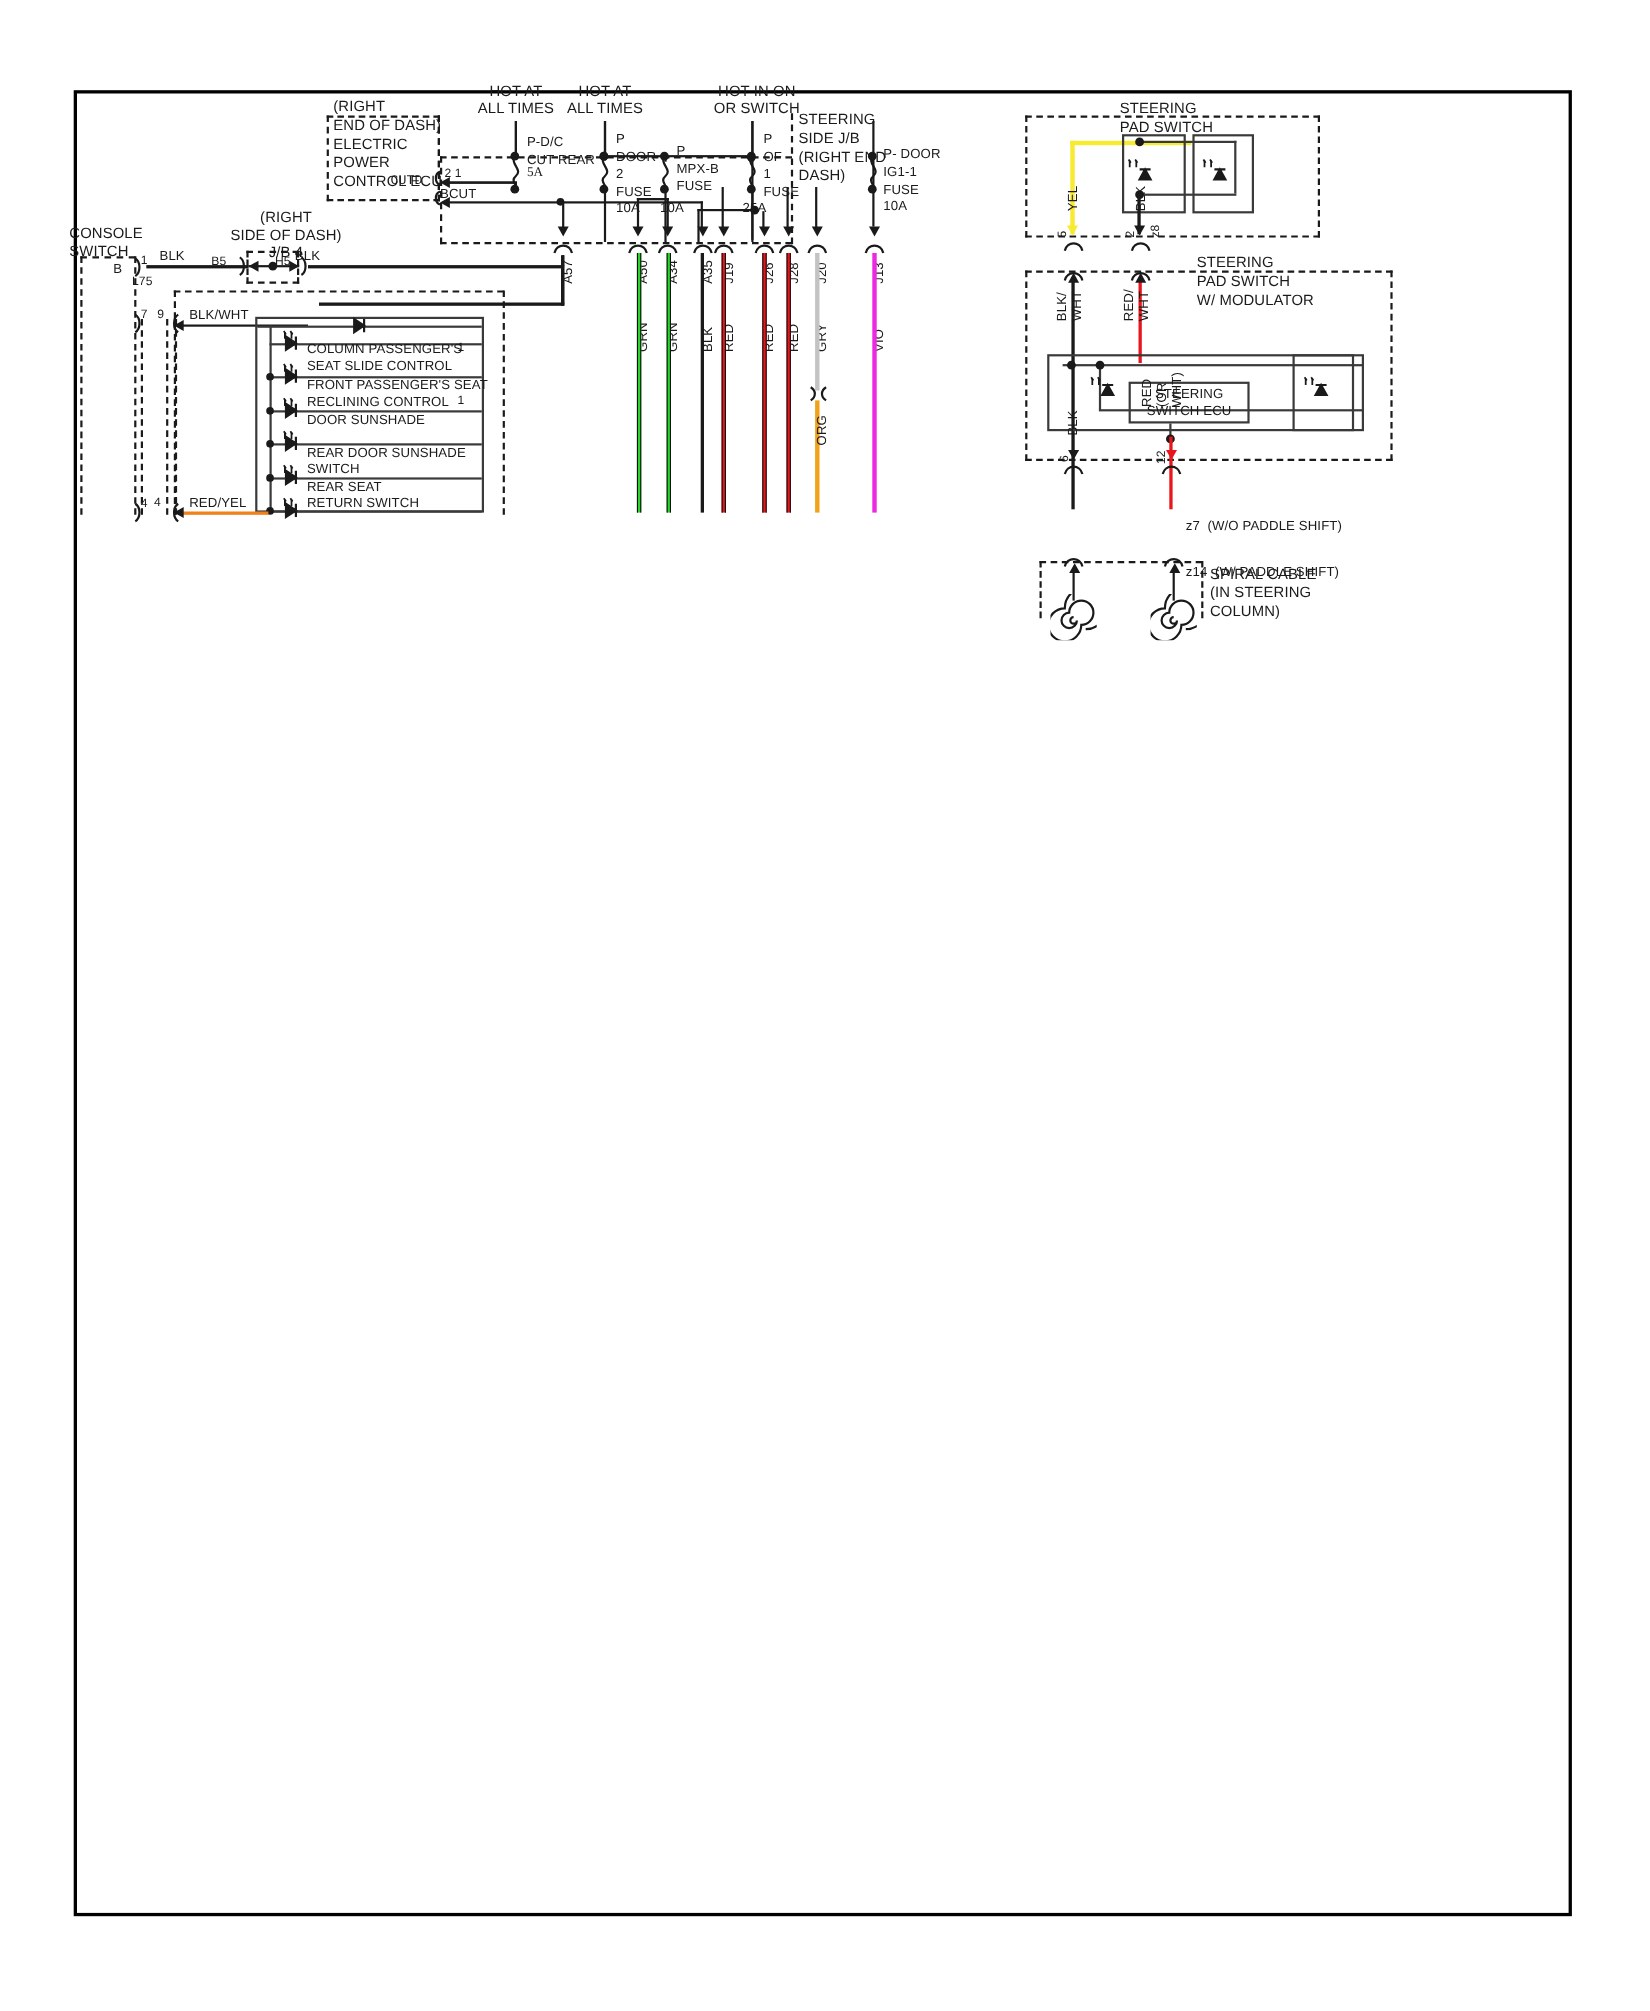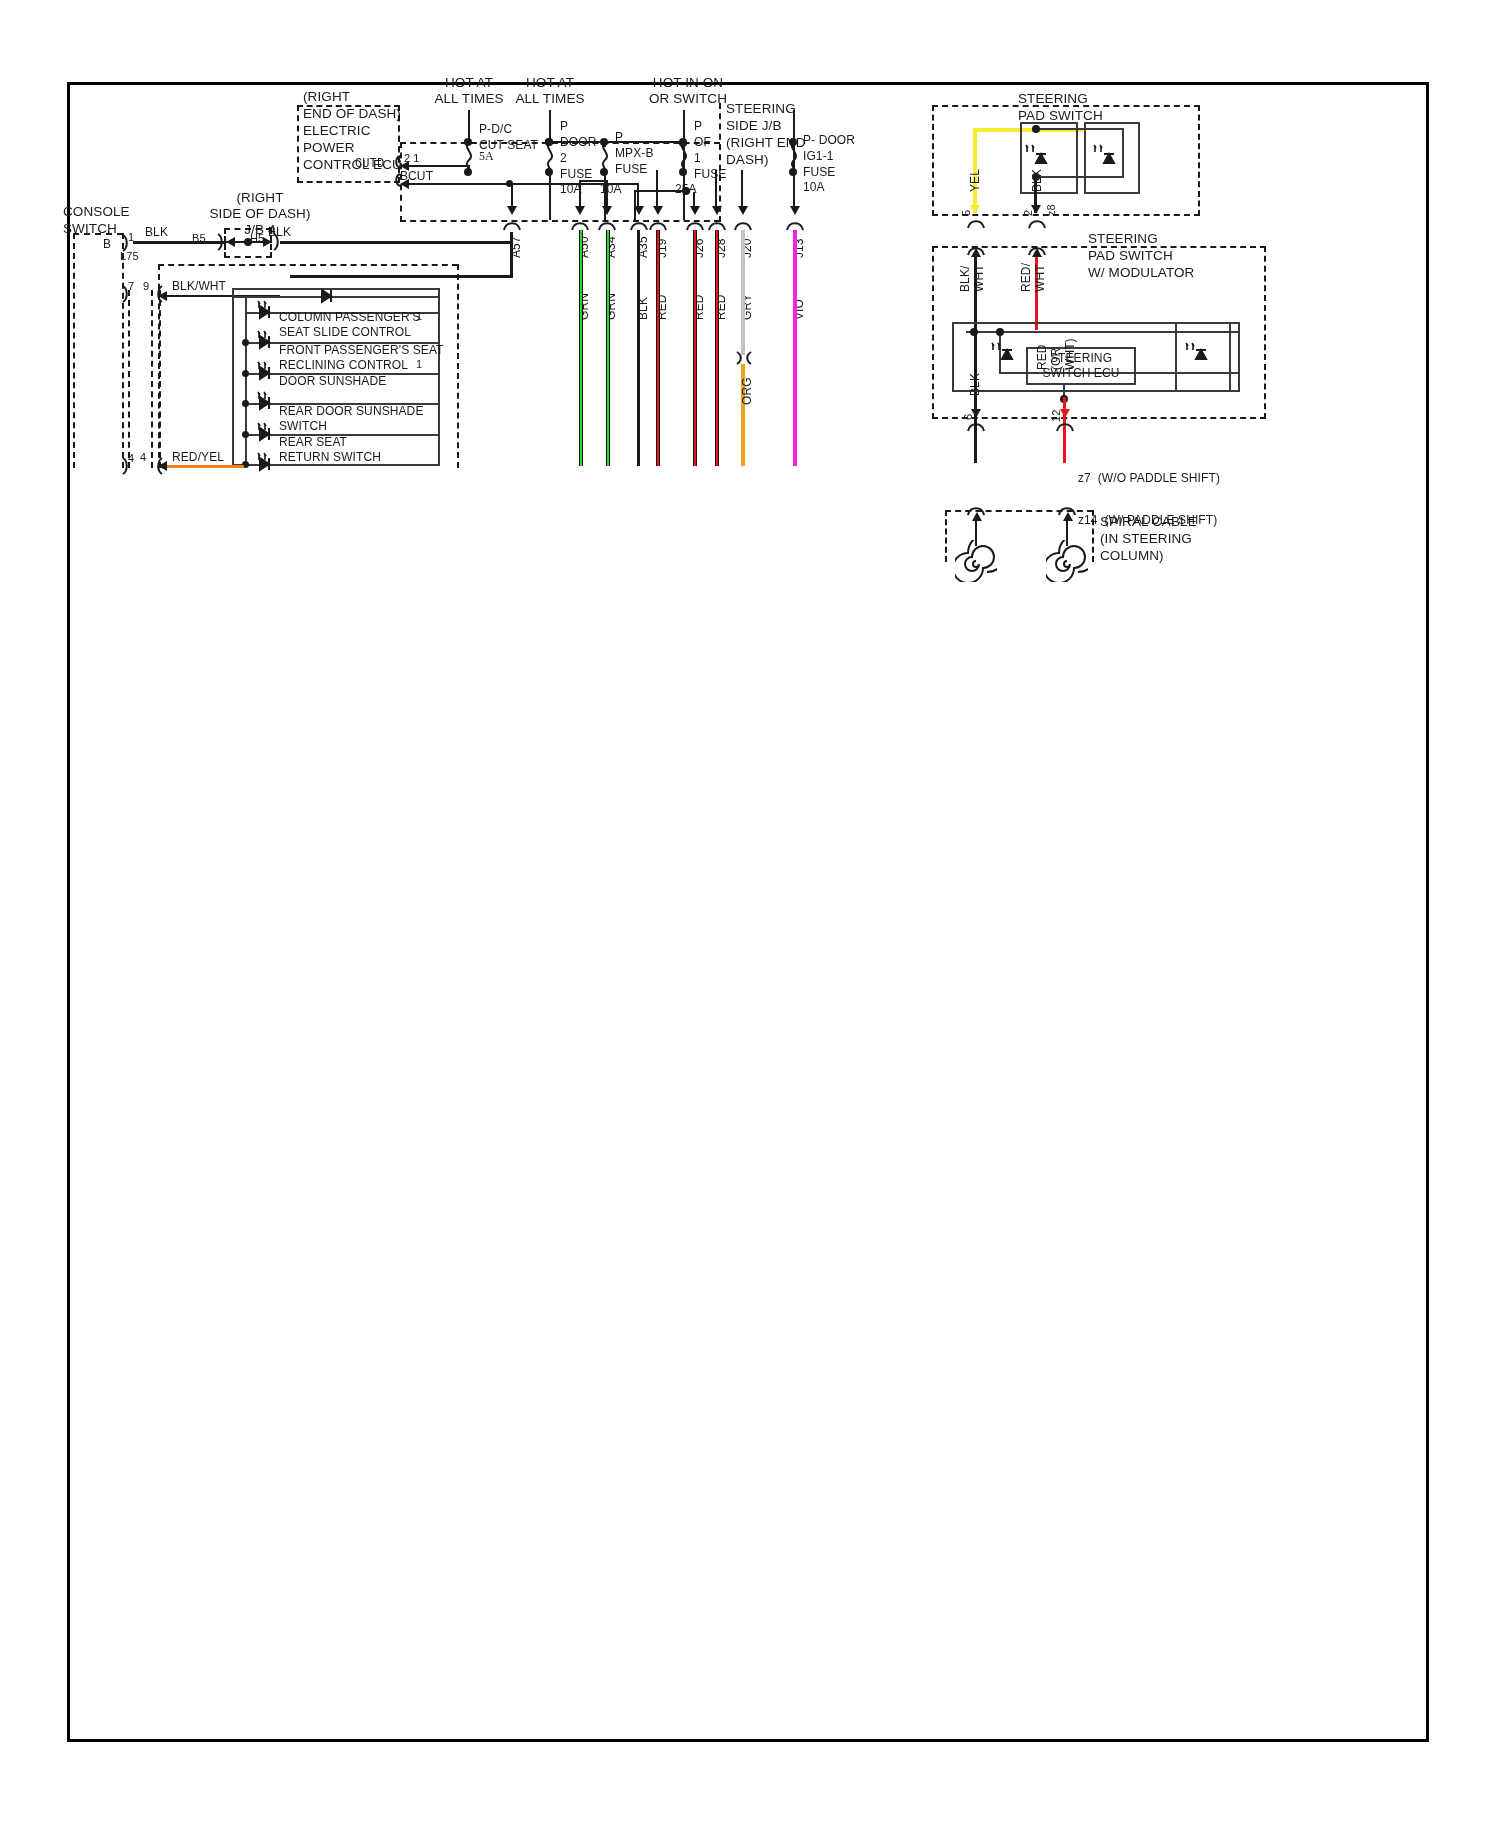--- a/index.html
+++ b/index.html
@@ -175,21 +175,21 @@
   <div class="arw-l" style="left:400px;top:179px;"></div>
   <div class="dot sm" style="left:506px;top:180px;"></div>
 
   <div class="v" style="left:468px;top:110px;height:32px;"></div>
   <div class="dot" style="left:464px;top:138px;"></div>
   <svg class="fuse" style="left:460px;top:142px;" width="20" height="32" viewBox="0 0 20 32">
     <path d="M9 0 C2 6, 16 12, 9 18 C3 23, 12 27, 9 31" stroke="#1a1a1a" stroke-width="2" fill="none"></path>
   </svg>
   <div class="dot" style="left:464px;top:168px;"></div>
   <div class="lbl sm" style="left:479px;top:121px;line-height:16px;">P-D/C
-CUT SEAT</div>
+CUT REAR</div>
   <div class="lbl sm" style="left:479px;top:149px;font-family:Liberation Serif, serif;">5A</div>
   <div class="v" style="left:468px;top:168px;height:0px;"></div>
   <div class="h" style="left:404px;top:165px;width:66px;"></div>
   <div class="v" style="left:468px;top:165px;height:6px;"></div>
 
   <div class="v" style="left:549px;top:110px;height:36px;"></div>
   <div class="dot" style="left:545px;top:138px;"></div>
   <svg class="fuse" style="left:541px;top:142px;" width="20" height="32" viewBox="0 0 20 32">
     <path d="M9 0 C2 6, 16 12, 9 18 C3 23, 12 27, 9 31" stroke="#1a1a1a" stroke-width="2" fill="none"></path>
   </svg>

